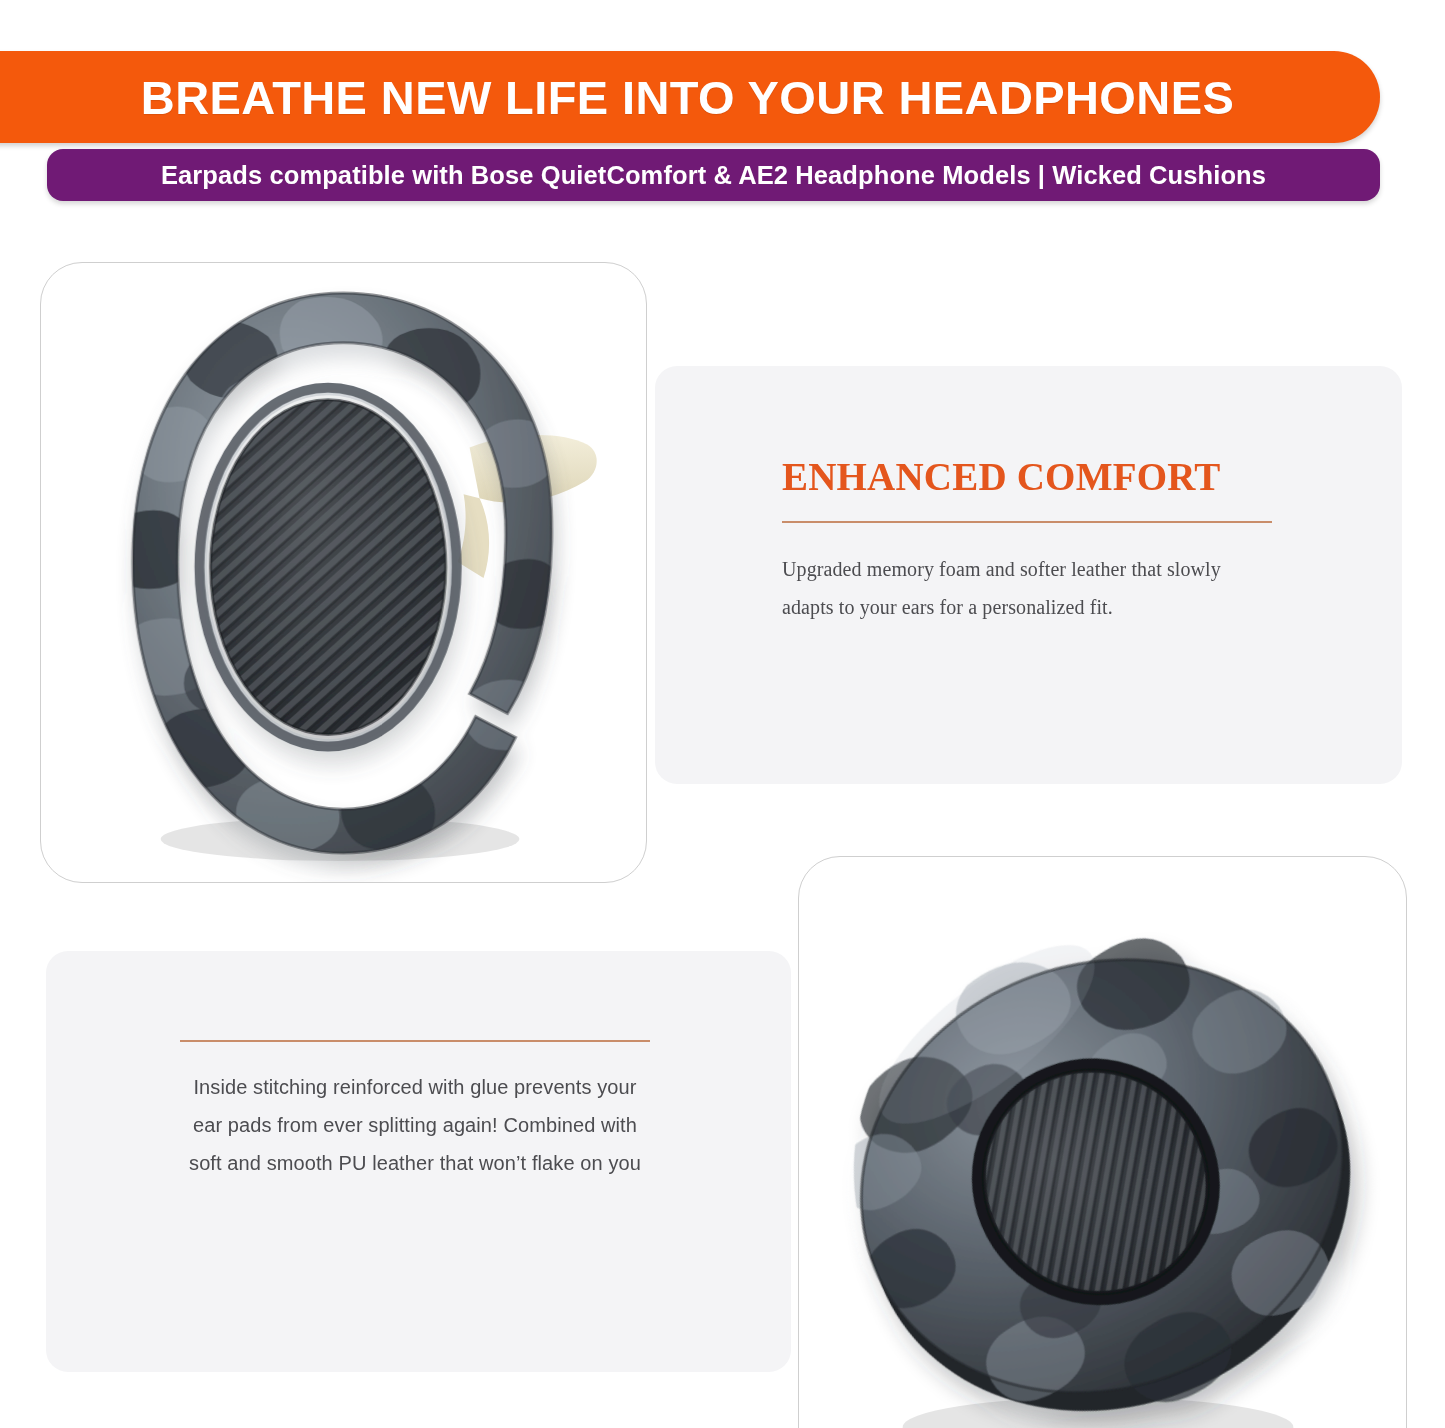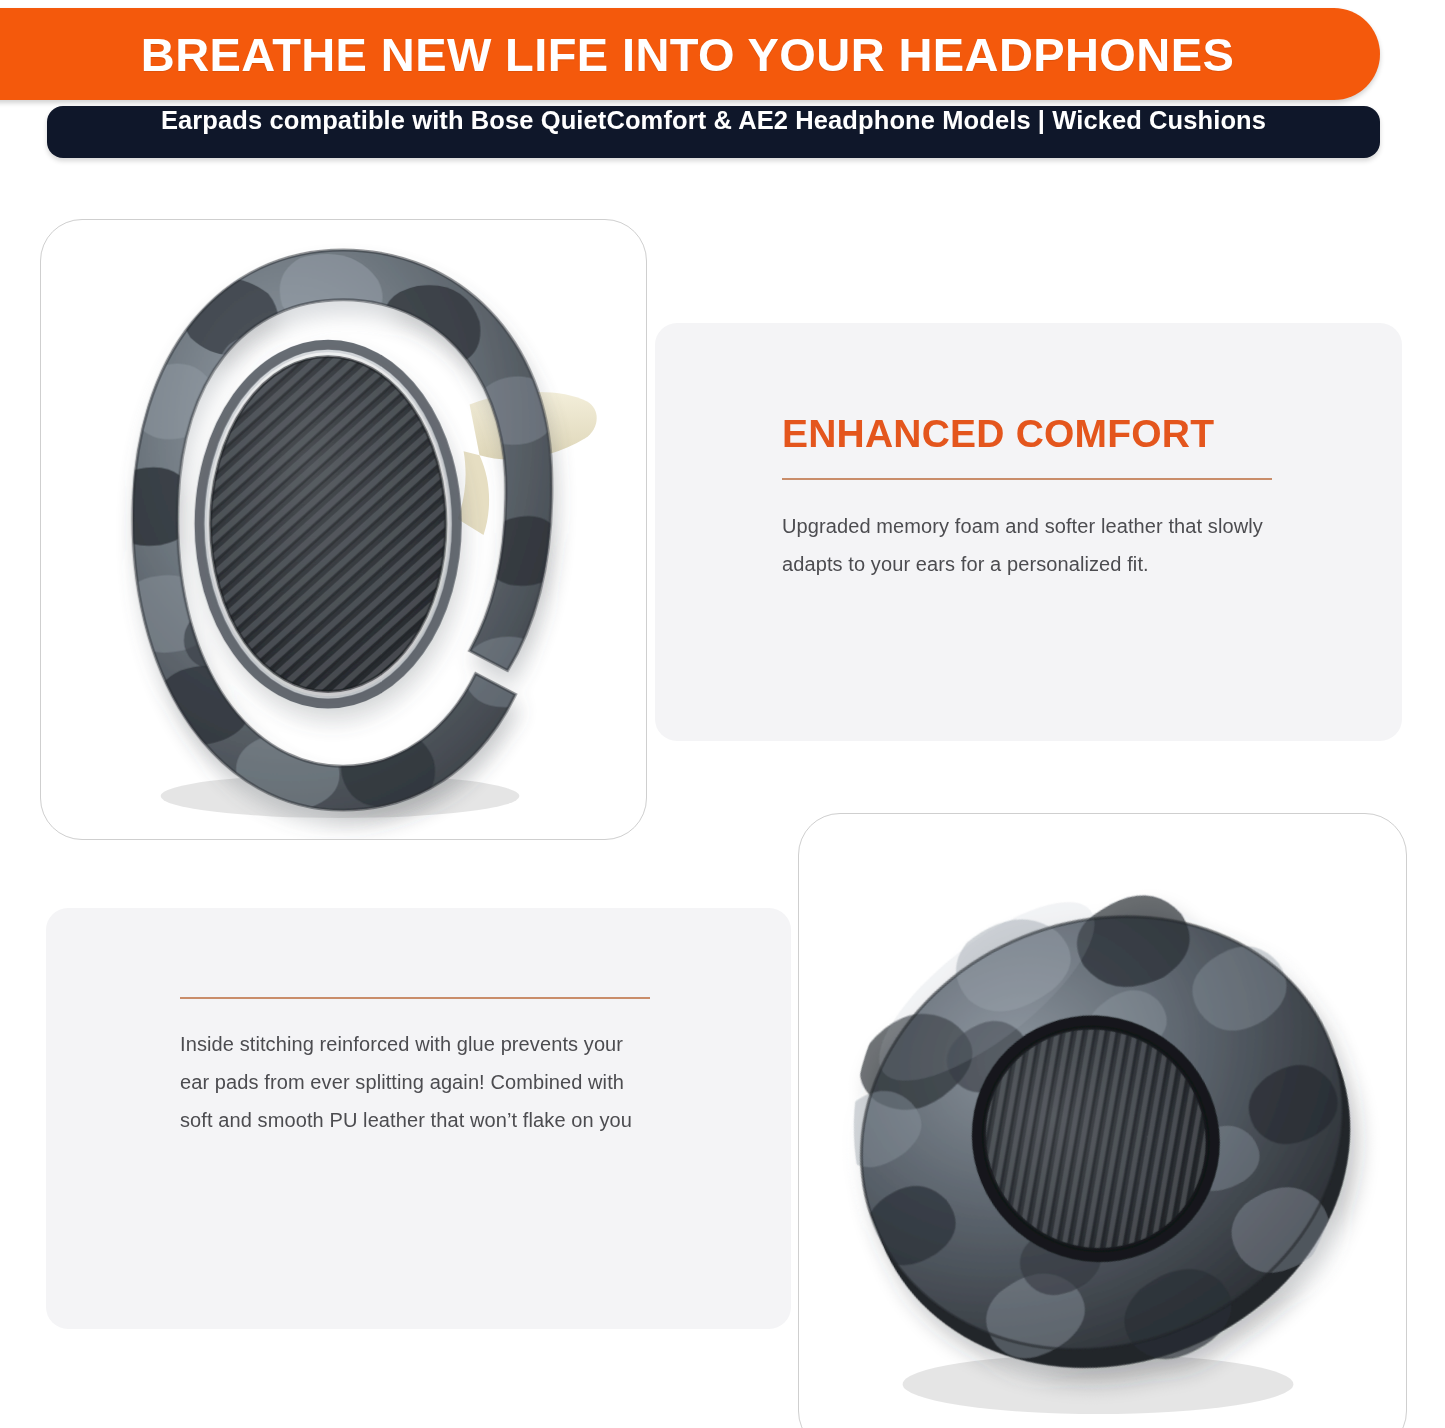--- a/index.html
+++ b/index.html
@@ -11,20 +11,21 @@
     background: #ffffff;
     font-family: "Liberation Sans", sans-serif;
     overflow: hidden;
   }
 
   #page {
     position: relative;
     width: 1445px;
     height: 1368px;
     background: #ffffff;
+    margin-top: 43px;
   }
 
   
   .header-orange {
     position: absolute;
     left: -60px;
     top: 8px;
     width: 1440px;
     height: 92px;
     background: #F4590C;
@@ -43,24 +44,24 @@
     padding-left: 55px;
     text-shadow: 0 1px 1px rgba(0,0,0,0.10);
   }
 
   .header-grey {
     position: absolute;
     left: 47px;
     top: 106px;
     width: 1333px;
     height: 52px;
-    background: #0f172a;
+    background: #701a75;
     border-radius: 16px;
     display: flex;
-    align-items: flex-start;
+    align-items: center;
     justify-content: center;
     box-shadow: 0 3px 5px rgba(0,0,0,0.16);
   }
   .header-grey .stxt {
     color: #FFFFFF;
     font-size: 25.5px;
     font-weight: bold;
     white-space: nowrap;
     letter-spacing: 0.1px;
   }
@@ -78,21 +79,21 @@
 
   .text-panel {
     position: absolute;
     background: #F4F4F6;
     border-radius: 22px;
   }
   #panel-right { left: 655px; top: 323px;  width: 747px; height: 418px; }
   #panel-left  { left: 46px;  top: 908px;  width: 745px; height: 421px; }
 
   .panel-inner { position: absolute; }
-  #panel-right .panel-inner { left: 127px; top: 87px;  width: 490px; }
+  #panel-right .panel-inner { left: 127px; top: 87px;  width: 490px; font-family: Liberation Serif, serif; }
   #panel-left  .panel-inner { left: 134px; top: 68px;  width: 470px; }
 
   .feature-title {
     color: #E4561D;
     font-size: 39px;
     font-weight: bold;
     line-height: 47px;
     letter-spacing: 0.2px;
   }
   .feature-rule {
@@ -102,21 +103,21 @@
     width: 100%;
   }
   .feature-body {
     margin-top: 27px;
     color: #4C4C50;
     font-size: 20px;
     line-height: 38px;
     font-weight: 300;
     letter-spacing: 0.1px;
   }
-  #panel-left .feature-body { margin-top: 26px; }
+  #panel-left .feature-body { margin-top: 26px; text-align: center; }
 
   
   .pad-svg { position: absolute; left: 0; top: 0; width: 100%; height: 100%; }
 </style>
 </head>
 <body>
 
 <div id="page">
 
   <div class="header-orange">

